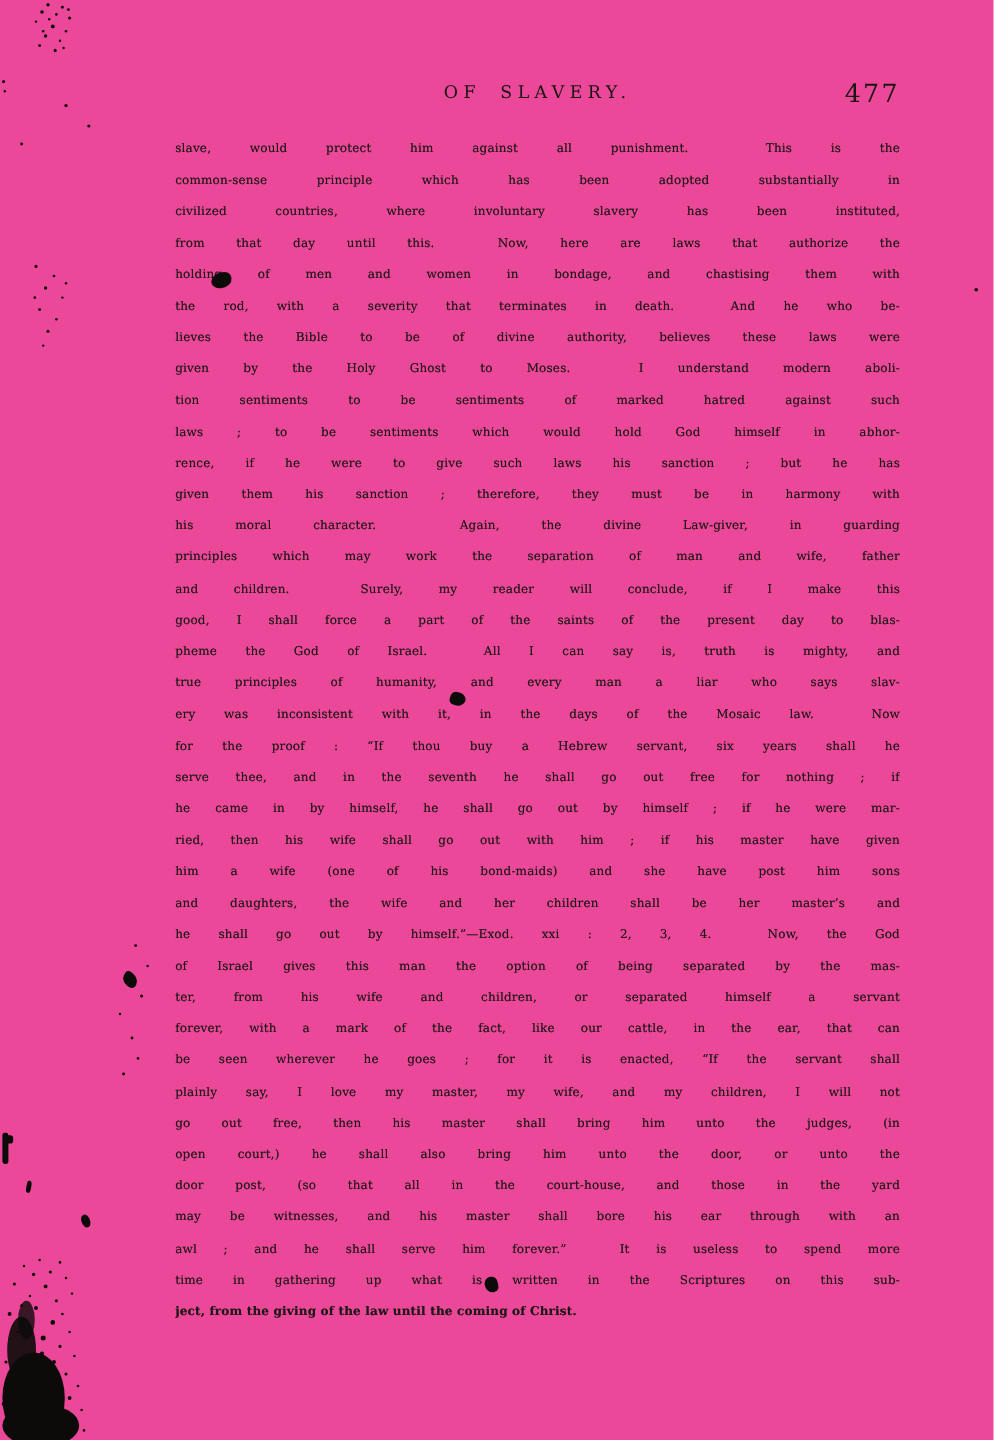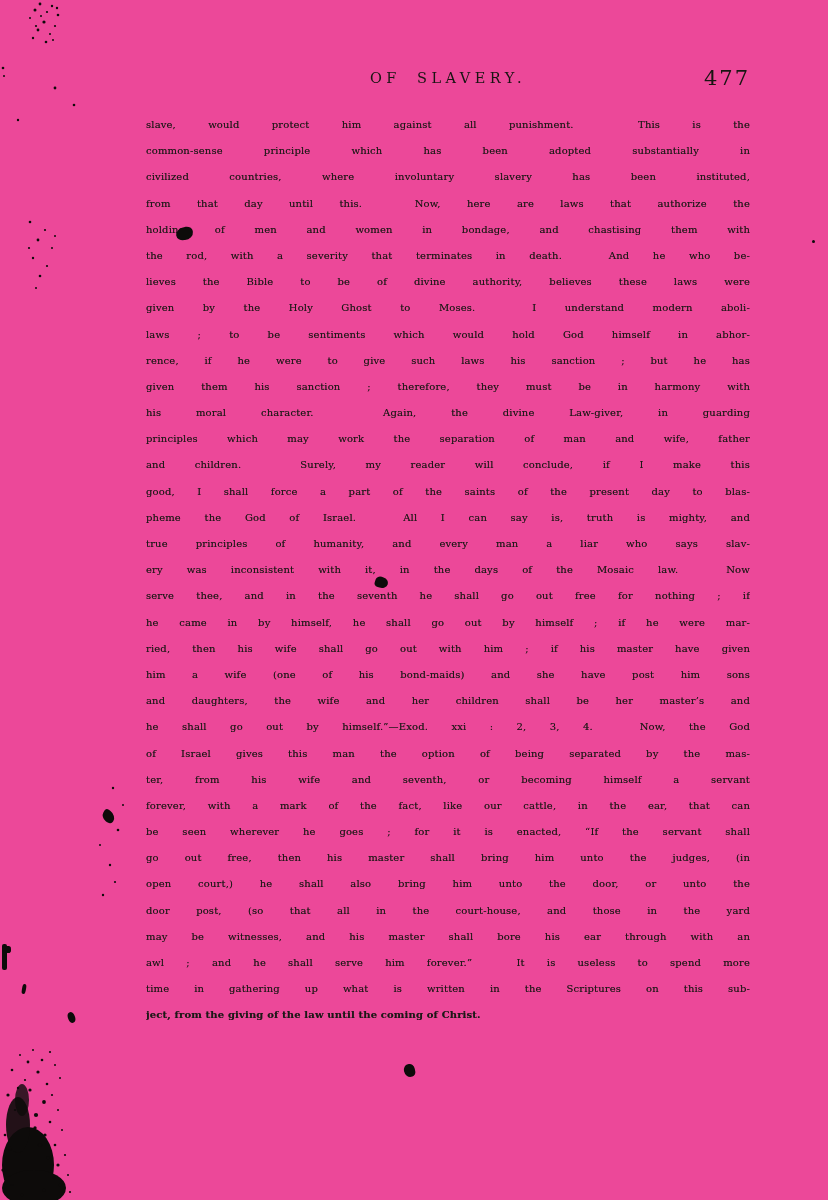--- a/index.html
+++ b/index.html
@@ -70,40 +70,43 @@
 
   <div class="body-text">
       <div class="text-line">slave, would protect him against all punishment.&nbsp; This is the</div>
       <div class="text-line">common-sense principle which has been adopted substantially in</div>
       <div class="text-line">civilized countries, where involuntary slavery has been instituted,</div>
       <div class="text-line">from that day until this.&nbsp; Now, here are laws that authorize the</div>
       <div class="text-line">holding of men and women in bondage, and chastising them with</div>
       <div class="text-line">the rod, with a severity that terminates in death.&nbsp; And he who be-</div>
       <div class="text-line">lieves the Bible to be of divine authority, believes these laws were</div>
       <div class="text-line">given by the Holy Ghost to Moses.&nbsp; I understand modern aboli-</div>
+      <div class="text-line">tion sentiments to be sentiments of marked hatred against such</div>
       <div class="text-line">laws ; to be sentiments which would hold God himself in abhor-</div>
       <div class="text-line">rence, if he were to give such laws his sanction ; but he has</div>
       <div class="text-line">given them his sanction ; therefore, they must be in harmony with</div>
       <div class="text-line">his moral character.&nbsp; Again, the divine Law-giver, in guarding</div>
       <div class="text-line">principles which may work the separation of man and wife, father</div>
       <div class="text-line">and children.&nbsp; Surely, my reader will conclude, if I make this</div>
       <div class="text-line">good, I shall force a part of the saints of the present day to blas-</div>
       <div class="text-line">pheme the God of Israel.&nbsp; All I can say is, truth is mighty, and</div>
       <div class="text-line">true principles of humanity, and every man a liar who says slav-</div>
       <div class="text-line">ery was inconsistent with it, in the days of the Mosaic law.&nbsp; Now</div>
+      <div class="text-line">for the proof : “If thou buy a Hebrew servant, six years shall he</div>
       <div class="text-line">serve thee, and in the seventh he shall go out free for nothing ; if</div>
       <div class="text-line">he came in by himself, he shall go out by himself ; if he were mar-</div>
       <div class="text-line">ried, then his wife shall go out with him ; if his master have given</div>
       <div class="text-line">him a wife (one of his bond-maids) and she have post him sons</div>
       <div class="text-line">and daughters, the wife and her children shall be her master’s and</div>
       <div class="text-line">he shall go out by himself.”—Exod. xxi : 2, 3, 4.&nbsp; Now, the God</div>
       <div class="text-line">of Israel gives this man the option of being separated by the mas-</div>
-      <div class="text-line">ter, from his wife and seventh, or becoming himself a servant</div>
+      <div class="text-line">ter, from his wife and children, or separated himself a servant</div>
       <div class="text-line">forever, with a mark of the fact, like our cattle, in the ear, that can</div>
       <div class="text-line">be seen wherever he goes ; for it is enacted, “If the servant shall</div>
+      <div class="text-line">plainly say, I love my master, my wife, and my children, I will not</div>
       <div class="text-line">go out free, then his master shall bring him unto the judges, (in</div>
       <div class="text-line">open court,) he shall also bring him unto the door, or unto the</div>
       <div class="text-line">door post, (so that all in the court-house, and those in the yard</div>
       <div class="text-line">may be witnesses, and his master shall bore his ear through with an</div>
       <div class="text-line">awl ; and he shall serve him forever.”&nbsp; It is useless to spend more</div>
       <div class="text-line">time in gathering up what is written in the Scriptures on this sub-</div>
       <div class="text-line last">ject, from the giving of the law until the coming of Christ.</div>
     </div>
 
   <div class="artifact ink-blot blot-holding"></div>

